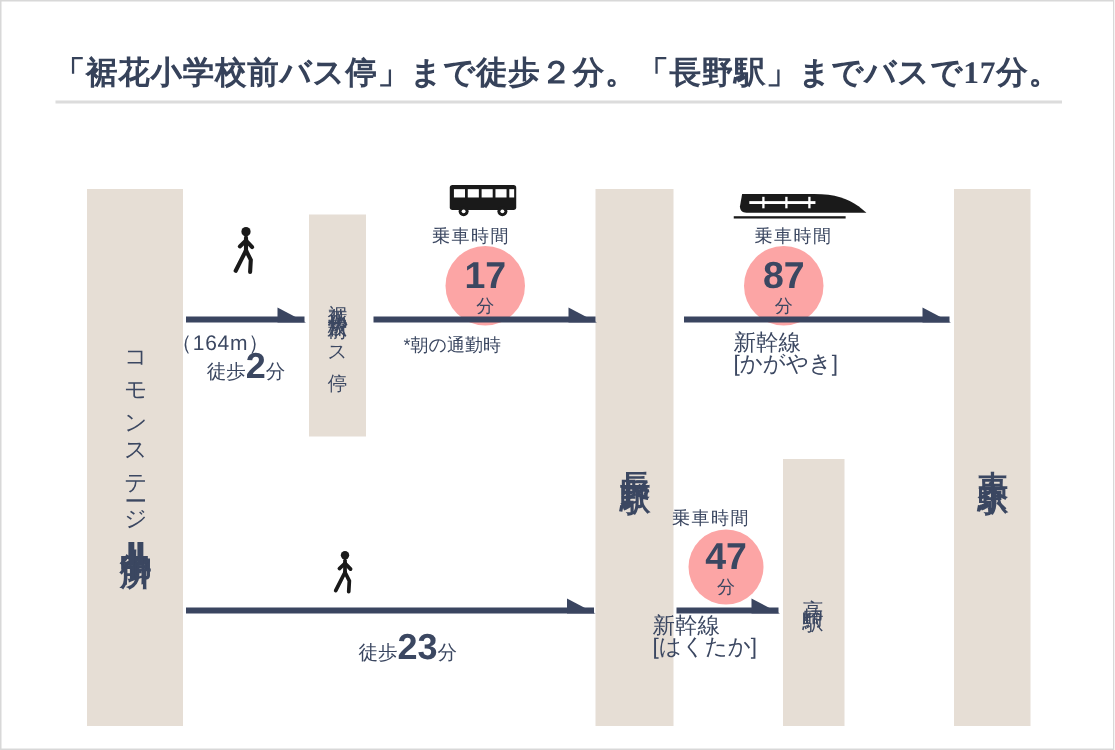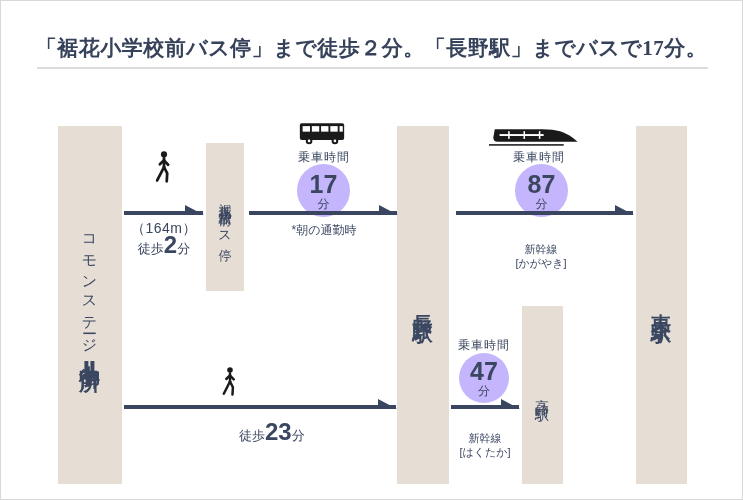--- a/index.html
+++ b/index.html
@@ -43,36 +43,36 @@
     content:"";position:absolute;right:-1px;bottom:0;width:0;height:0;
     border-bottom:10px solid #3a4560;border-right:19px solid transparent;
   }
   .arrow-walk1{left:123px;top:210px;width:79px;}
   .arrow-bus{left:248px;top:210px;width:148px;}
   .arrow-kagayaki{left:455px;top:210px;width:177px;}
   .arrow-walk2{left:123px;top:404px;width:272px;}
   .arrow-hakutaka{left:450px;top:404px;width:68px;}
   
   .time-circle{
-    position:absolute;border-radius:50%;background:#c4b5fd;
+    position:absolute;border-radius:50%;background:#fca5a5;
     display:flex;flex-direction:column;align-items:center;justify-content:center;
   }
   .time-circle .min{font-size:25px;font-weight:bold;line-height:1;color:#3b4761;}
   .time-circle .unit{font-size:12px;line-height:1;margin-top:1px;}
   .circle-bus{left:296px;top:163px;width:53px;height:53px;}
-  .circle-kagayaki{left:514px;top:163px;width:53px;height:53px;}
+  .circle-kagayaki{left:495px;top:163px;width:53px;height:53px;}
   .circle-hakutaka{left:458px;top:352px;width:50px;height:50px;}
   
-  .lbl{position:absolute;text-align:center;}
+  .lbl{position:absolute;text-align:left;}
   .ride-label{font-size:12px;letter-spacing:1px;}
   .ride-bus{left:287px;top:148px;width:72px;}
   .ride-kagayaki{left:502px;top:148px;width:72px;}
   .ride-hakutaka{left:447px;top:336px;width:72px;}
   .note-bus{left:268px;top:221px;width:110px;font-size:12px;}
-  .train-name{font-size:11px;line-height:14px;margin-top:20px;}
+  .train-name{font-size:15px;line-height:14px;}
   .train-kagayaki{left:488px;top:221px;width:104px;}
   .train-hakutaka{left:434px;top:410px;width:100px;}
   .walk-label{white-space:nowrap;margin-top:47px;}
   .walk-label .mode,.walk-label .unit{font-size:13px;}
   .walk-label .min{font-size:24px;font-weight:bold;}
   .walk1-label{left:123px;top:183px;width:80px;text-align:center;}
   .walk2-label{left:238px;top:370px;text-align:left;}
   .dist{font-size:14px;letter-spacing:.5px;}
   .dist-walk1{left:113px;top:219px;width:100px;}
   .dist-walk2{left:183px;top:417px;width:145px;}

